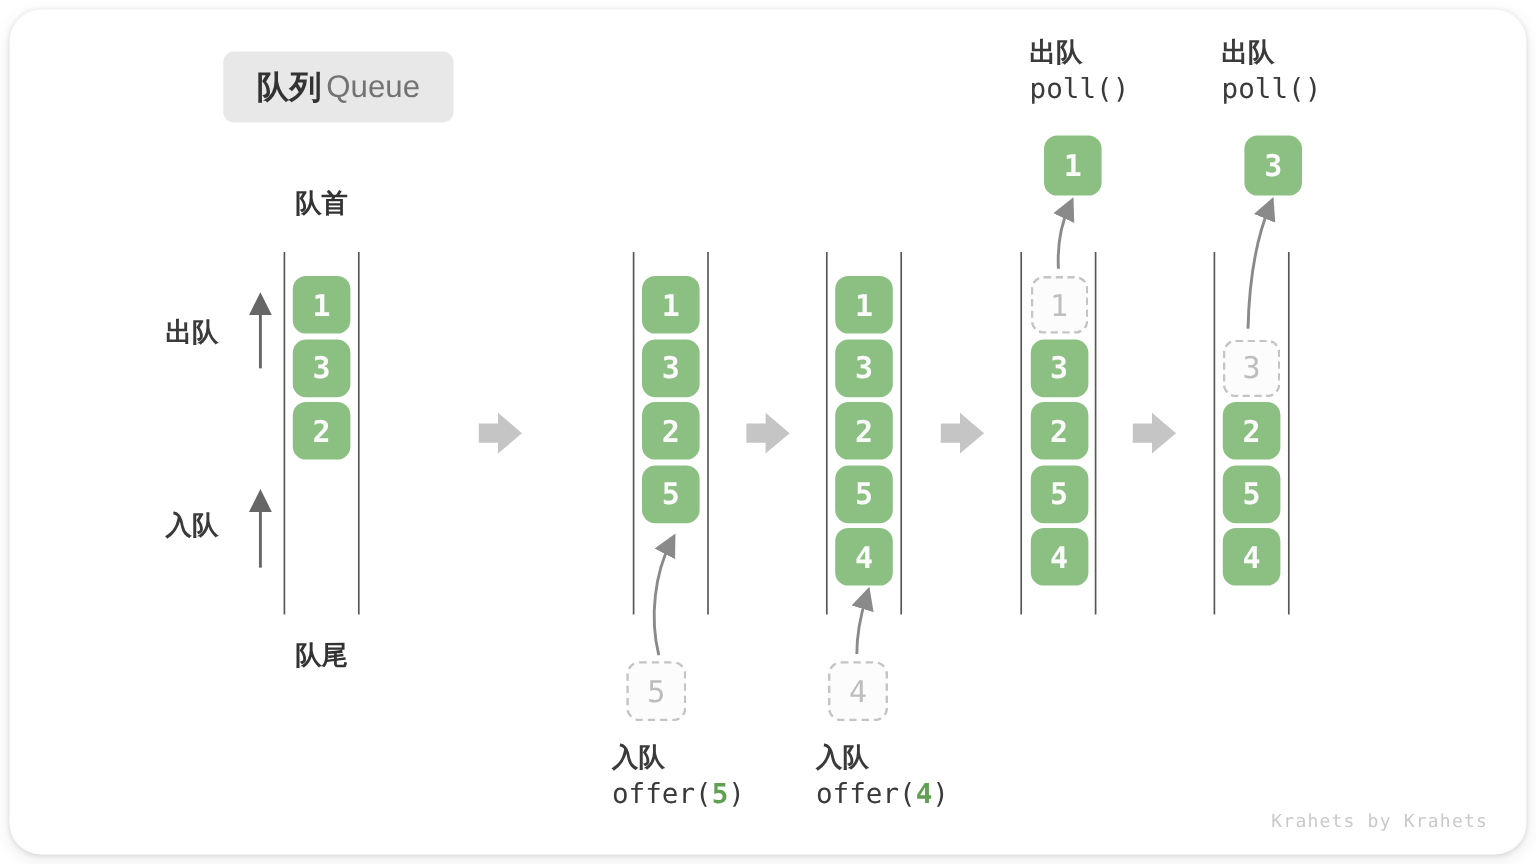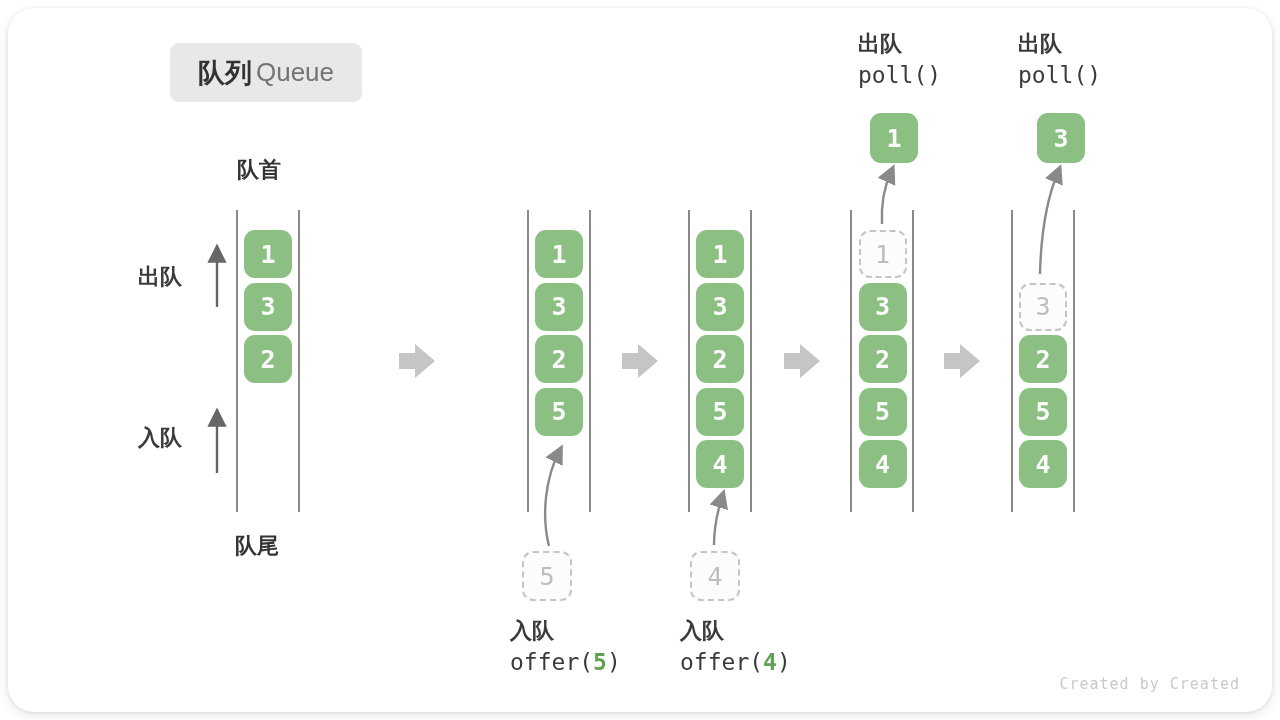--- a/index.html
+++ b/index.html
@@ -15,21 +15,21 @@
   html,body{margin:0;padding:0;background:#ffffff;}
   body{font-family:"Liberation Sans","DejaVu Sans",sans-serif;color:var(--ink);}
   .stage{position:relative;width:1280px;height:720px;overflow:hidden;}
   .card{
     position:absolute;left:8px;top:8px;right:8px;bottom:8px;
     background:#ffffff;border-radius:26px;
     box-shadow:0 1px 4px rgba(0,0,0,.10),0 4px 14px rgba(0,0,0,.08);
   }
   .abs{position:absolute;}
   .title-box{
-    left:170px;top:43px;width:192px;height:59px;
+    left:186px;top:43px;width:192px;height:59px;
     background:#e8e8e8;border-radius:9px;
     display:flex;align-items:center;justify-content:center;gap:4px;
   }
   .title-zh{font-size:27px;font-weight:700;color:#333;}
   .title-en{font-size:26px;color:#737373;}
   .cjk-label{font-size:22px;font-weight:700;color:#333;}
   .side-label{font-size:22px;font-weight:700;color:var(--ink);}
   .cell{
     position:absolute;width:48px;height:48px;border-radius:11px;
     display:flex;align-items:center;justify-content:center;
@@ -112,22 +112,22 @@
     <path class="curve" d="M 714 545 C 714 525 718 510 722 497" marker-end="url(#headGray)"></path>
     <path class="curve" d="M 882 224 C 881 204 885 185 891 172" marker-end="url(#headGray)"></path>
     <path class="curve" d="M 1040 274 C 1041 232 1048 196 1058 172" marker-end="url(#headGray)"></path>
   </svg>
 
   <div class="abs title-box">
     <span class="title-zh">队列</span>
     <span class="title-en">Queue</span>
   </div>
 
-  <div class="abs cjk-label" style="left:237px;top:155px;width:62px;text-align:left;">队首</div>
-  <div class="abs cjk-label" style="left:226px;top:531px;width:62px;text-align:center;">队尾</div>
+  <div class="abs cjk-label" style="left:237px;top:155px;width:62px;text-align:center;">队首</div>
+  <div class="abs cjk-label" style="left:237px;top:531px;width:62px;text-align:center;">队尾</div>
 
   <div class="abs side-label" style="left:138px;top:262px;">出队</div>
   <div class="abs side-label" style="left:138px;top:423px;">入队</div>
 
   <div id="cells">
       <div class="cell full" style="left: 244px; top: 230px;">1</div>
       <div class="cell full" style="left: 244px; top: 282.5px;">3</div>
       <div class="cell full" style="left: 244px; top: 335px;">2</div>
       <div class="cell full" style="left: 535px; top: 230px;">1</div>
       <div class="cell full" style="left: 535px; top: 282.5px;">3</div>
@@ -166,14 +166,14 @@
 
   <div class="abs op" style="left:510px;top:620px;">
     <div class="zh">入队</div>
     <div class="code"><span>offer(</span><span class="arg">5</span><span>)</span></div>
   </div>
   <div class="abs op" style="left:680px;top:620px;">
     <div class="zh">入队</div>
     <div class="code"><span>offer(</span><span class="arg">4</span><span>)</span></div>
   </div>
 
-  <div class="abs watermark" style="right:40px;top:675px;">Created by Created</div>
+  <div class="abs watermark" style="right:40px;top:675px;">Krahets by Krahets</div>
 </div>
 
 </body></html>

